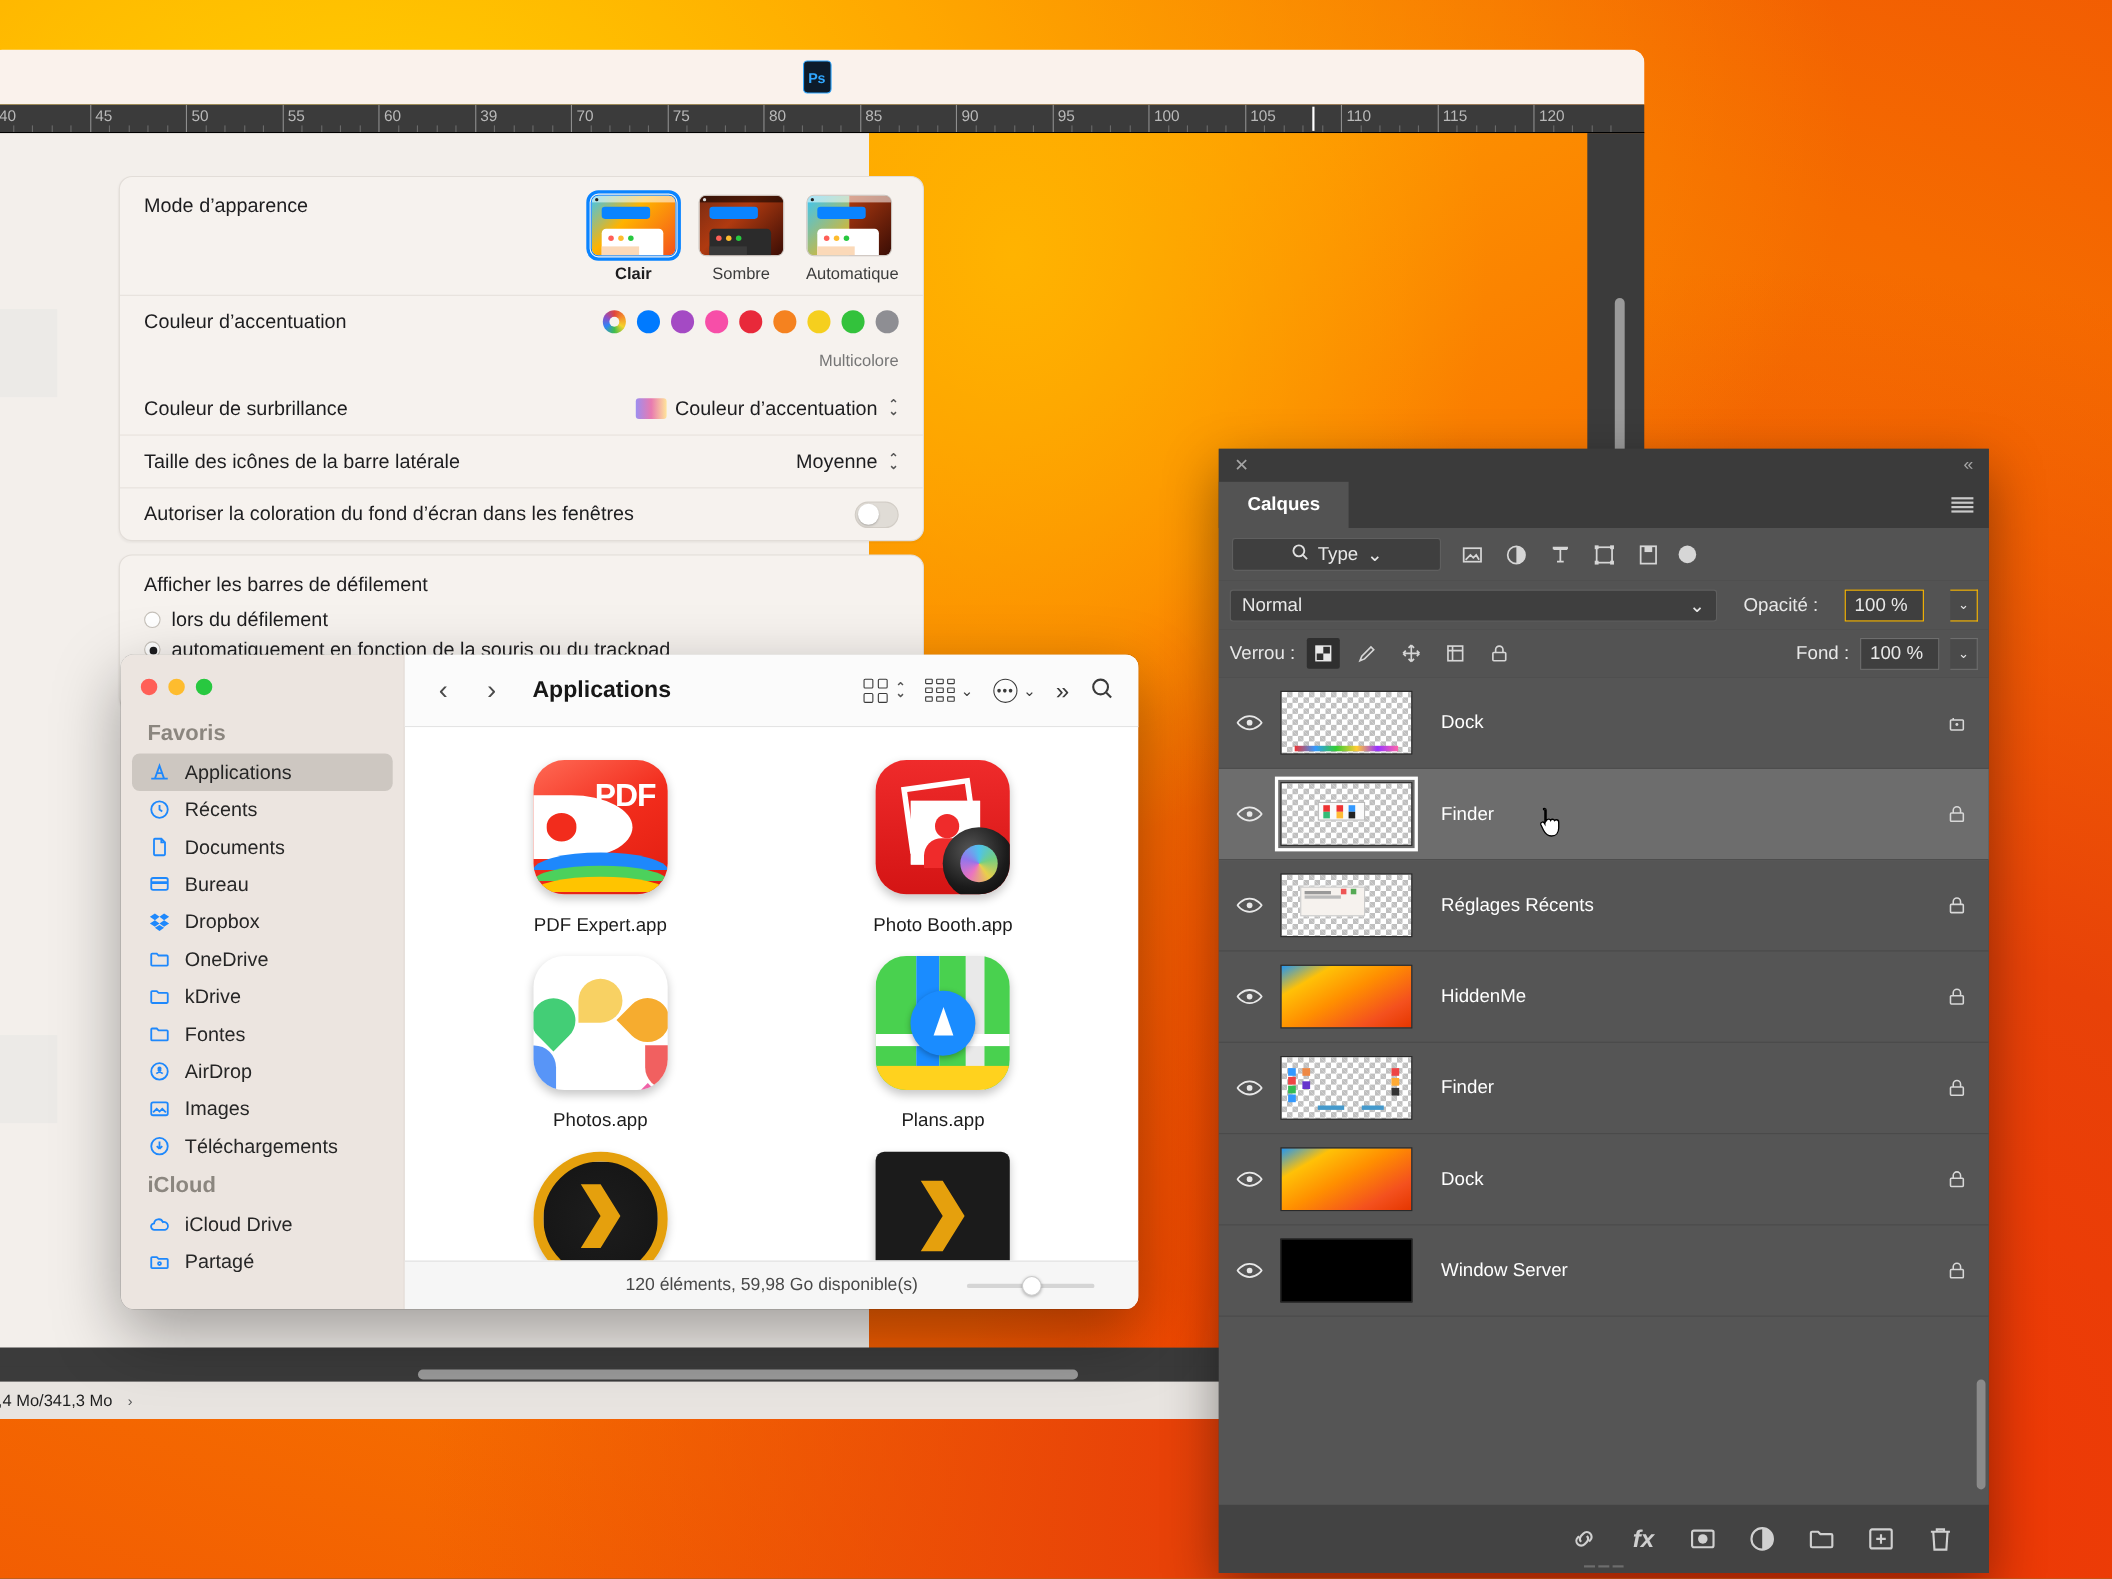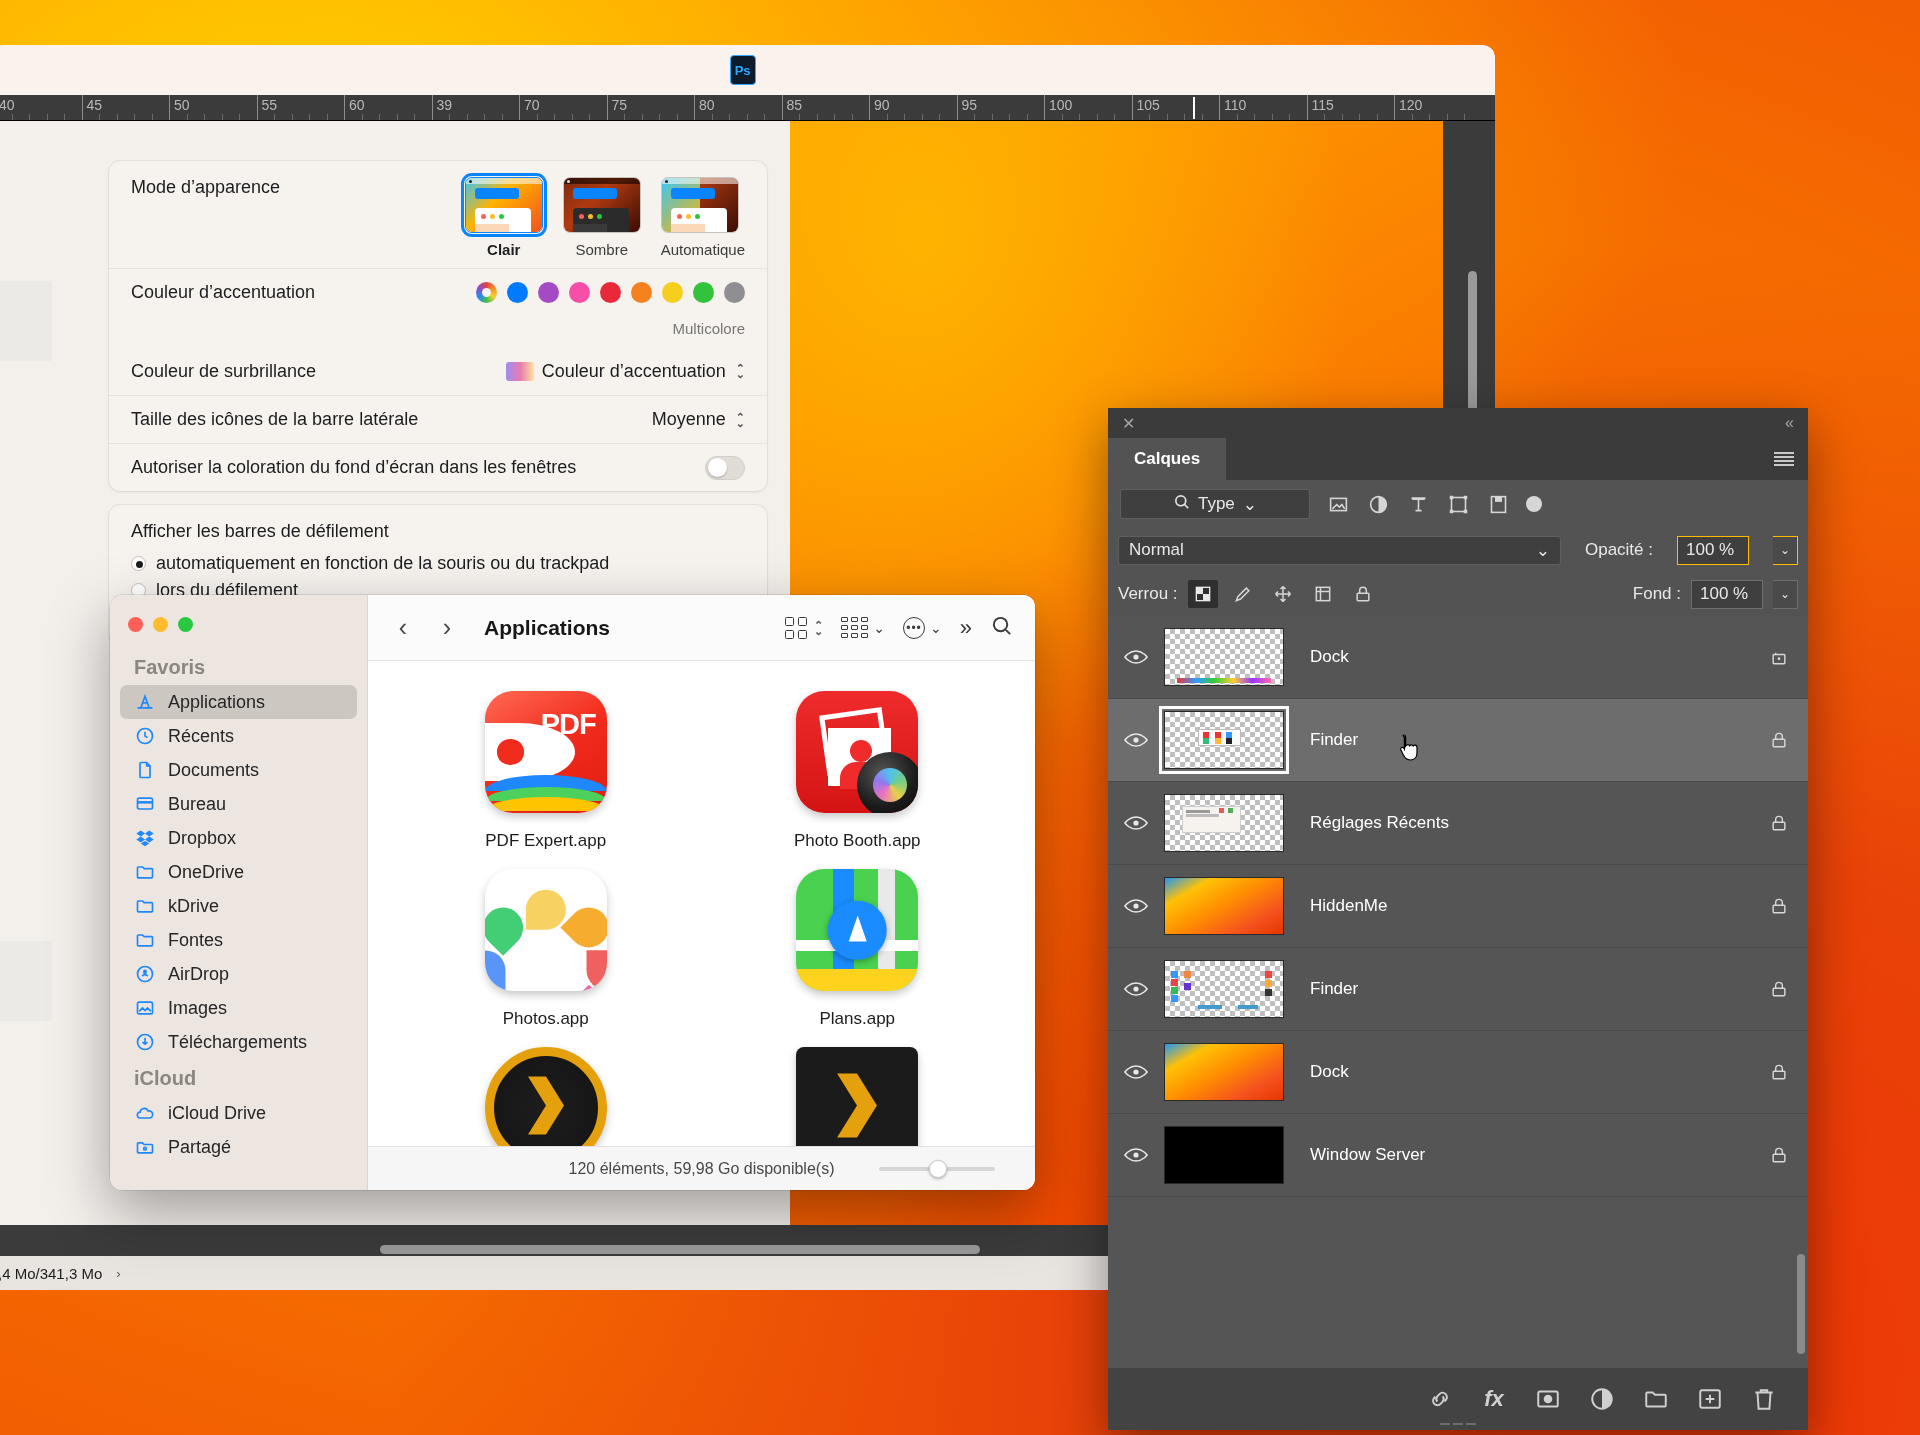--- a/index.html
+++ b/index.html
@@ -89,21 +89,21 @@
     position: absolute; left: 0; top: 160px; width: 62px; height: 80px;
     background: #eceae7;
   }
   #ps-left-strip2 {
     position: absolute; left: 0; top: 820px; width: 62px; height: 80px;
     background: #eceae7;
   }
 
   
   #sys-settings {
-    position: absolute; left: 108px; top: 160px; width: 660px;
+    position: absolute; left: 108px; top: 160px; width: 732px;
     font-size: 18px; color: #1d1d1f;
   }
   .sscard {
     background: #f6f2ee; border: 1px solid #e2ddd8;
     border-radius: 12px; margin-bottom: 12px;
     box-shadow: 0 1px 2px rgba(0,0,0,.04);
   }
   .ssrow { display: flex; align-items: center; padding: 0 22px; min-height: 48px; }
   .ssrow + .ssrow { border-top: 1px solid #e7e2dc; }
   .sslabel { flex: 1; }
@@ -533,26 +533,26 @@
       <div class="toggle">
           <div class="knob"></div>
         </div>
     </div>
   </div>
 
   <div class="sscard">
     <div class="ssradio-block">
       <div class="ssradio-title">Afficher les barres de défilement</div>
       <div class="ssradio">
+        <span class="rdot"></span>
+        <span>lors du défilement</span>
+      </div>
+      <div class="ssradio">
         <span class="rdot on"></span>
         <span>automatiquement en fonction de la souris ou du trackpad</span>
-      </div>
-      <div class="ssradio">
-        <span class="rdot"></span>
-        <span>lors du défilement</span>
       </div>
       <div class="ssradio">
         <span class="rdot"></span>
         <span>toujours</span>
       </div>
     </div>
   </div>
 </div>
 
 <div id="finder">

